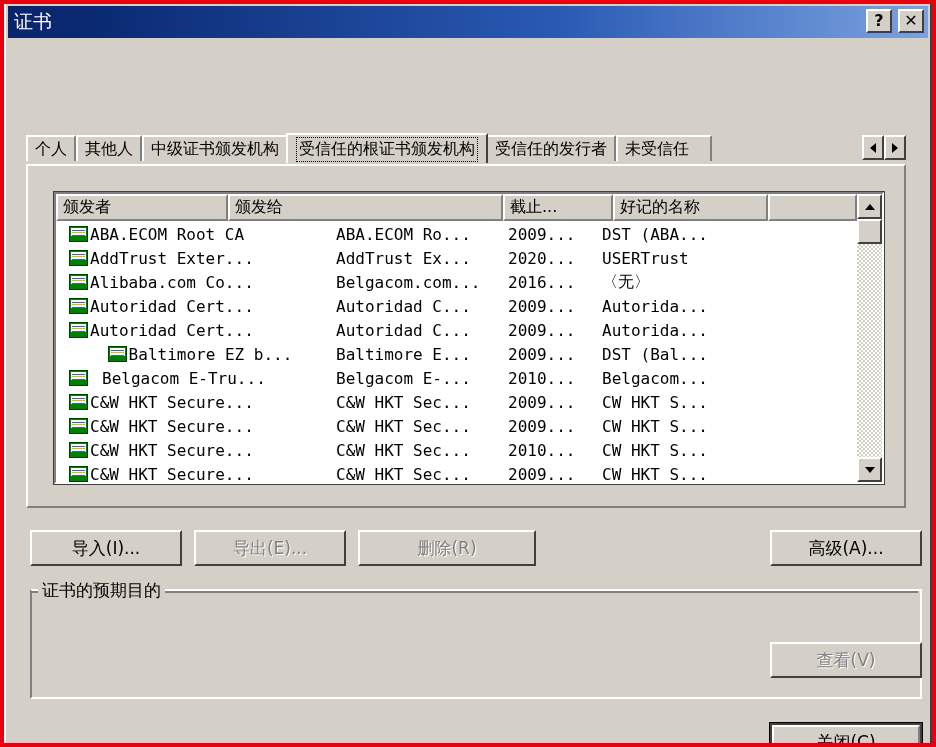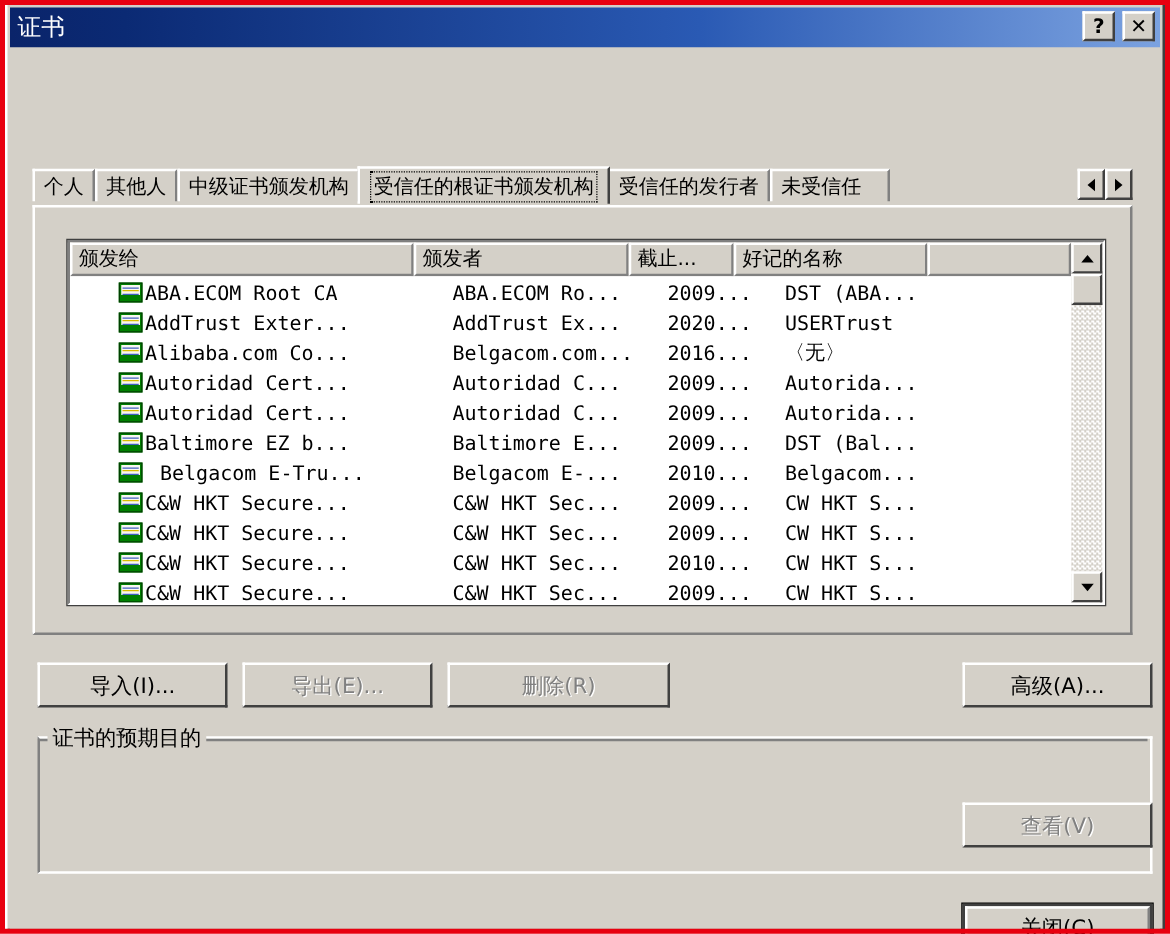--- a/index.html
+++ b/index.html
@@ -313,21 +313,21 @@
   .cell {
     box-sizing: border-box;
     font-family: "DejaVu Sans Mono", monospace;
     font-size: 16px;
     color: #000000;
     white-space: nowrap;
     overflow: hidden;
     display: flex;
     align-items: center;
   }
-  .cell.issued-to { padding-left: 13px; margin-left: 26px; }
+  .cell.issued-to { padding-left: 13px; }
   .cell.other     { padding-left: 5px; }
 
   
   .cert-icon {
     width: 19px;
     height: 16px;
     flex: none;
     margin-right: 2px;
     position: relative;
     background: #008000;
@@ -511,23 +511,23 @@
       </div>
     </div>
 
     <div id="tab-page">
 
       <div id="cert-listview">
         <div id="list-inner">
           <div id="list-main">
 
             <div id="list-header">
+              <div class="col-header" style="width:172px;">颁发者</div>
               <div class="col-header" style="width:275px;">颁发给</div>
-              <div class="col-header" style="width:172px;">颁发者</div>
-              <div class="col-header" style="width:84px;">截止...</div>
+              <div class="col-header" style="width:110px;">截止...</div>
               <div class="col-header" style="width:155px;">好记的名称</div>
               <div class="col-header" style="flex:1;"></div>
             </div>
 
             <div id="list-rows">
 
             <div class="list-row">
                   <div class="cell issued-to" style="width: 275px;">
                     <span class="cert-icon"></span>
                     <span>ABA.ECOM Root CA</span>
@@ -566,21 +566,21 @@
                 <div class="list-row">
                   <div class="cell issued-to" style="width: 275px;">
                     <span class="cert-icon"></span>
                     <span>Autoridad Cert...</span>
                   </div>
                   <div class="cell other" style="width: 172px;">Autoridad C...</div>
                   <div class="cell other" style="width: 94px;">2009...</div>
                   <div class="cell other" style="width: 155px;">Autorida...</div>
                 </div>
                 <div class="list-row">
-                  <div class="cell issued-to" style="width: 275px;">
+                  <div class="cell issued-to" style="width: 275px; justify-content: center;">
                     <span class="cert-icon"></span>
                     <span>Baltimore EZ b...</span>
                   </div>
                   <div class="cell other" style="width: 172px;">Baltimore E...</div>
                   <div class="cell other" style="width: 94px;">2009...</div>
                   <div class="cell other" style="width: 155px;">DST (Bal...</div>
                 </div>
                 <div class="list-row">
                   <div class="cell issued-to" style="width: 275px; gap: 12px;">
                     <span class="cert-icon"></span>

